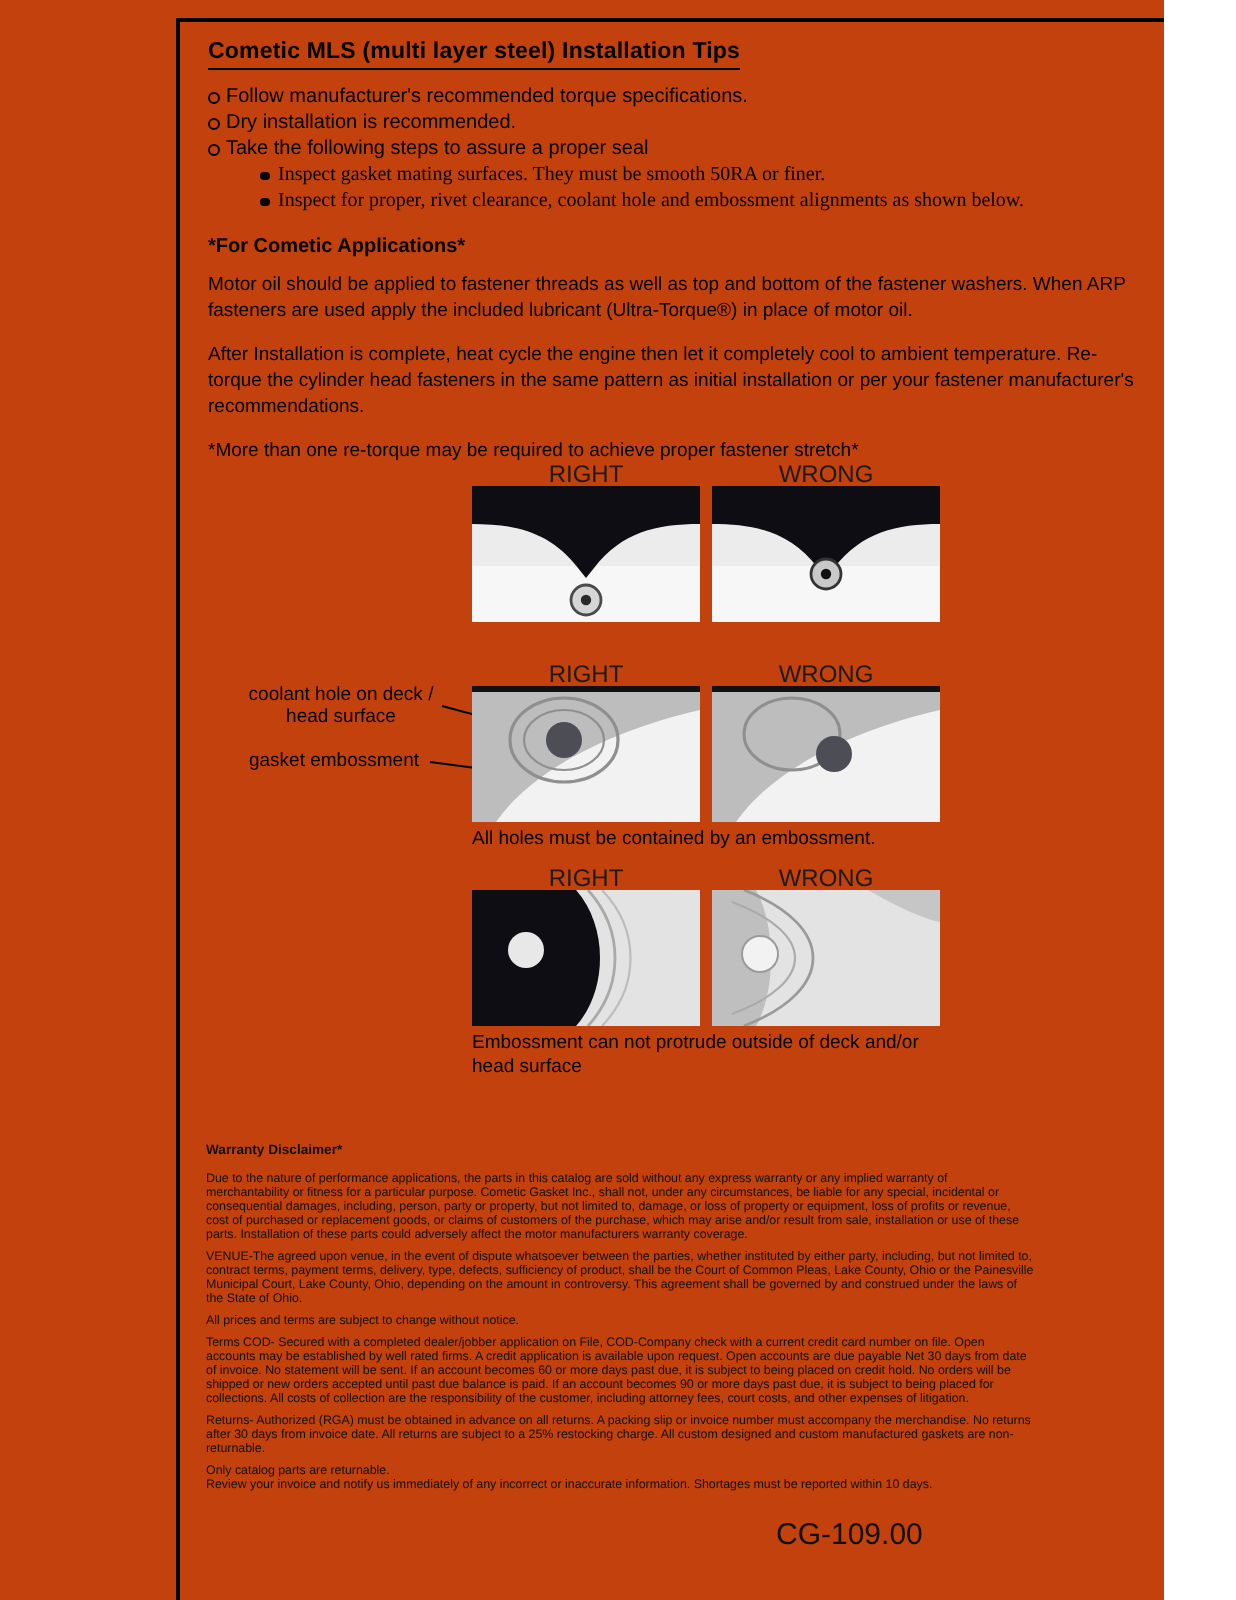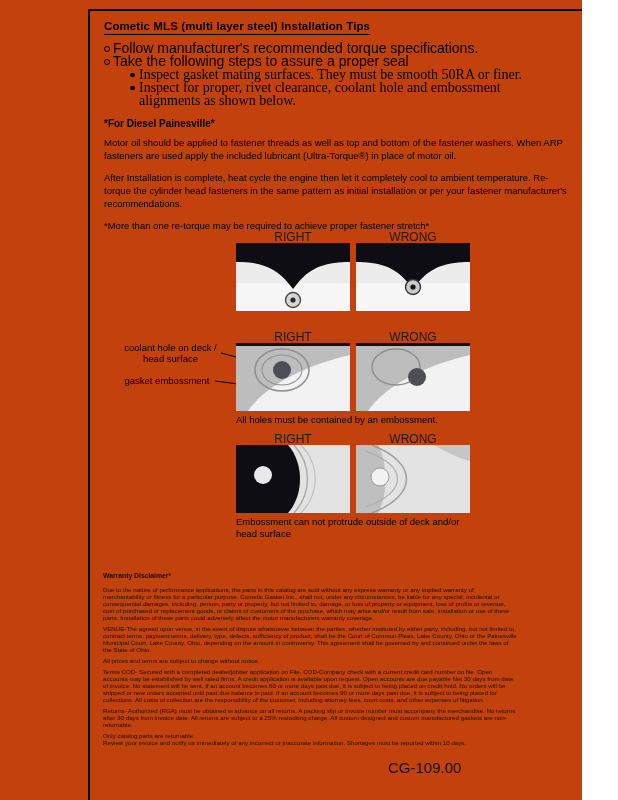--- a/index.html
+++ b/index.html
@@ -14,21 +14,21 @@
   .border-top  { position:absolute; left:88px; top:9px; width:524px; height:2px; background:#000; }
   .border-left { position:absolute; left:88px; top:9px; width:2px; height:791px; background:#000; }
 
   .title {
     position:absolute; left:104px; top:20px;
     font-size:11.5px; font-weight:bold;
     border-bottom:1.5px solid #000; padding-bottom:2px;
     letter-spacing:0.1px;
   }
 
-  .tips { position:absolute; left:104px; top:42px; width:440px; font-size:14px; line-height:13px; }
+  .tips { position:absolute; left:104px; top:42px; width:440px; font-size:10px; line-height:13px; }
   .tip { position:relative; padding-left:9px; }
   .tip::before {
     content:""; position:absolute; left:0; top:4px;
     width:4px; height:4px; border:1px solid #000; border-radius:50%;
   }
   .subtip { position:relative; padding-left:9px; margin-left:26px;font-family:Liberation Serif, serif; }
   .subtip::before {
     content:""; position:absolute; left:0; top:4.5px;
     width:4.5px; height:4.5px; background:#000; border-radius:50%;
   }
@@ -56,27 +56,28 @@
 
 <div class="page">
 
   <div class="border-top"></div>
   <div class="border-left"></div>
 
   <div class="title">Cometic MLS (multi layer steel) Installation Tips</div>
 
   <div class="tips">
     <div class="tip">Follow manufacturer's recommended torque specifications.</div>
+    <div class="tip">Dry installation is recommended.</div>
     <div class="tip">Take the following steps to assure a proper seal</div>
     <div class="subtip">Inspect gasket mating surfaces.  They must be smooth 50RA or finer.</div>
     <div class="subtip">Inspect for proper, rivet clearance, coolant hole and embossment alignments as shown below.</div>
   </div>
 
   <div class="diesel">
-    <div class="diesel-heading">*For Diesel Painesville*</div>
+    <div class="diesel-heading">*For Cometic Applications*</div>
     <p>Motor oil should be applied to fastener threads as well as top and bottom of the fastener washers. When ARP fasteners are used apply the included lubricant (Ultra-Torque®) in place of motor oil.</p>
     <p>After Installation is complete, heat cycle the engine then let it completely cool to ambient temperature. Re-torque the cylinder head fasteners in the same pattern as initial installation or per your fastener manufacturer's recommendations.</p>
     <p>*More than one re-torque may be required to achieve proper fastener stretch*</p>
   </div>
 
   <div class="figure" style="top:228px;">
     <div class="fig-label" style="left:236px;">RIGHT</div>
     <div class="fig-label" style="left:356px;">WRONG</div>
 
     <svg class="panel" style="left:236px;" viewBox="0 0 114 68">

